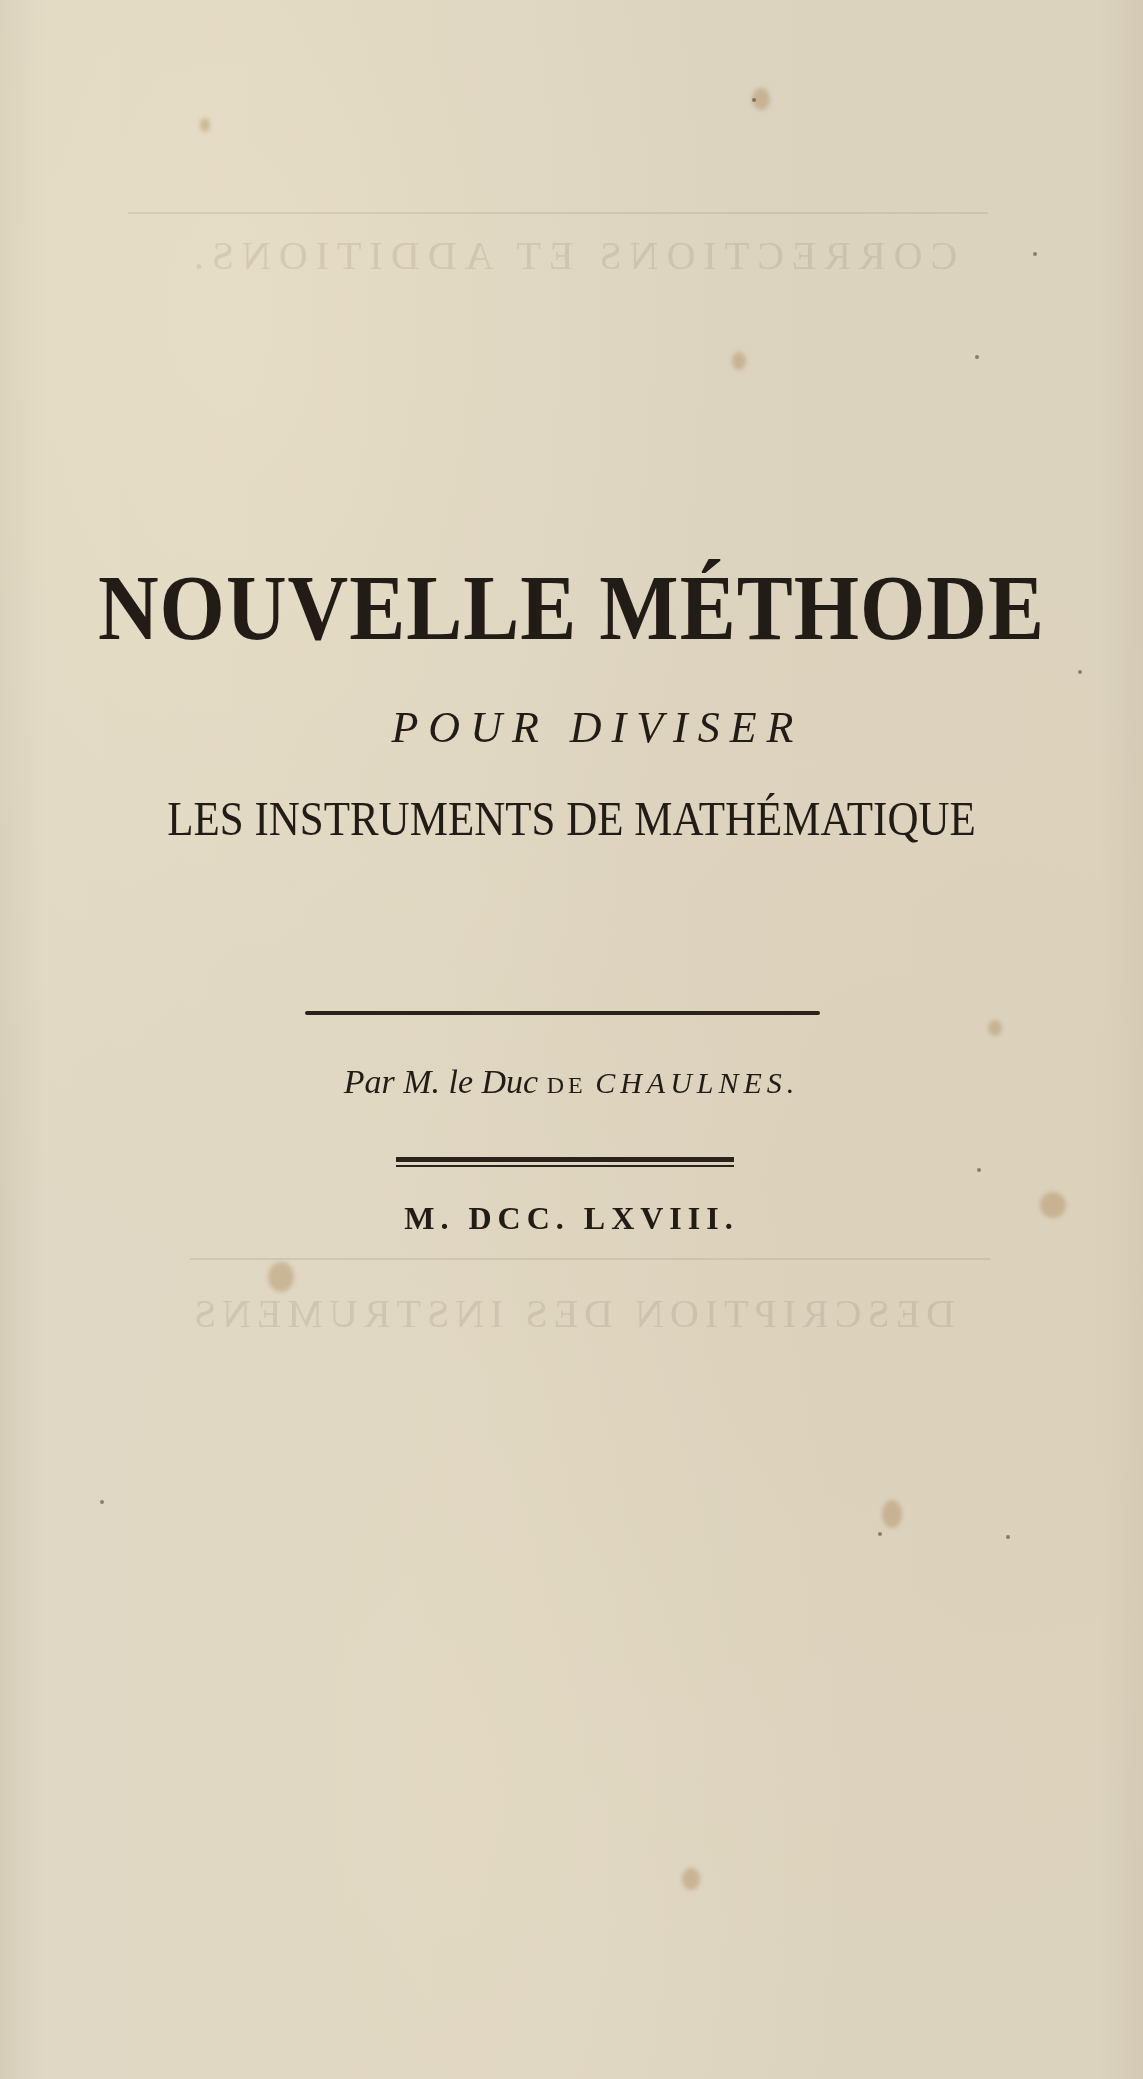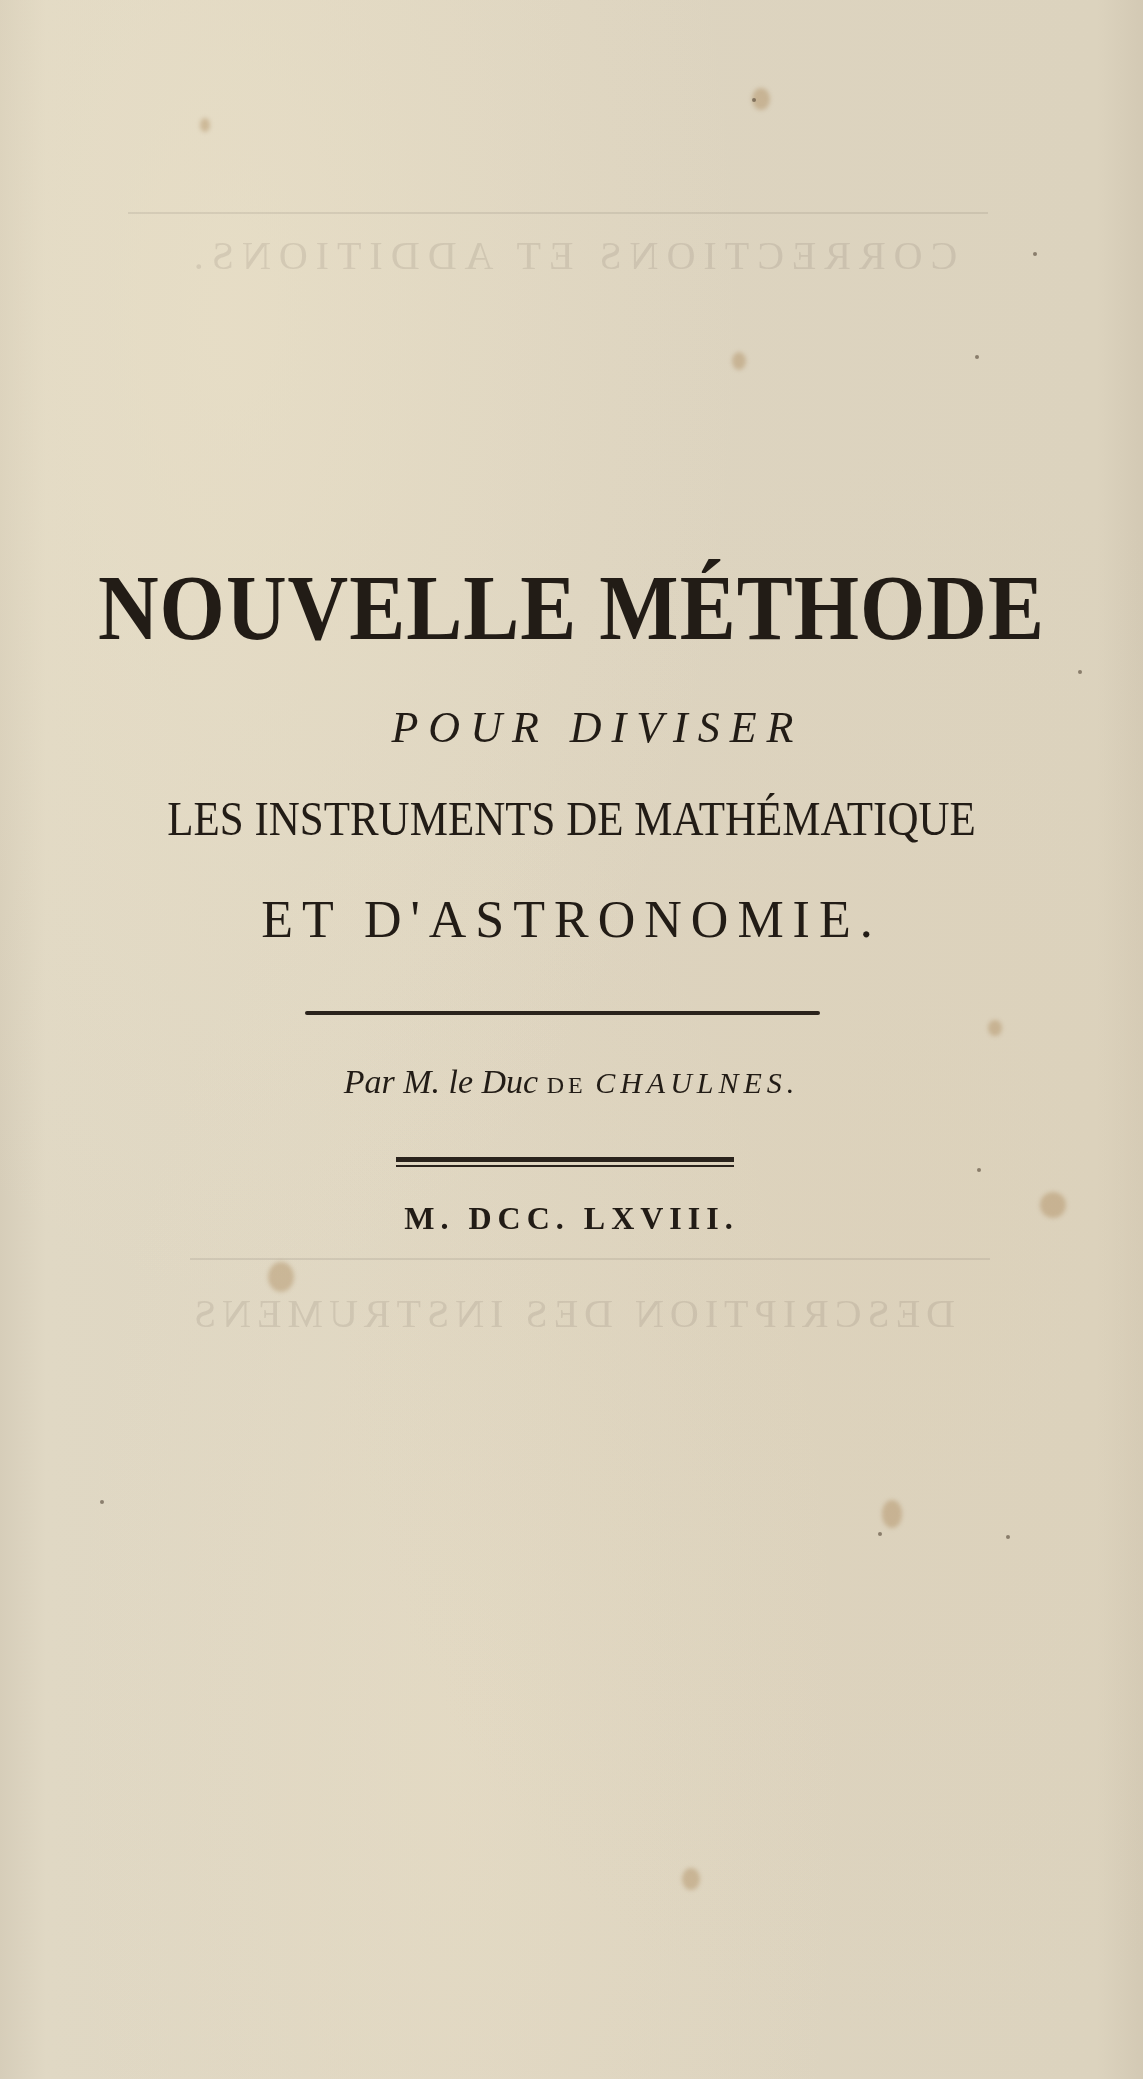--- a/index.html
+++ b/index.html
@@ -83,21 +83,20 @@
   <div class="speck" style="left:1033px;top:252px;"></div>
 
   <div class="ghost-rule" style="left:128px;width:860px;top:212px;"></div>
   <div class="ghost" style="top:232px;font-size:40px;letter-spacing:8px;">CORRECTIONS ET ADDITIONS.</div>
   <div class="ghost-rule" style="left:190px;width:800px;top:1258px;"></div>
   <div class="ghost" style="top:1290px;font-size:40px;letter-spacing:6px;">DESCRIPTION DES INSTRUMENS</div>
 
   <div class="line title-main">NOUVELLE MÉTHODE</div>
   <div class="line title-pour">POUR DIVISER</div>
   <div class="line title-instr">LES INSTRUMENTS DE MATHÉMATIQUE</div>
-  <div class="line title-astro">ET D'ASTRONOMIE.</div>
 
   <div class="rule1"></div>
 
   <div class="line author">
     <span>Par M. le Duc</span>
     <span class="sc">DE</span>
     <span class="scit">CHAULNES.</span>
   </div>
 
   <div class="rule2">

